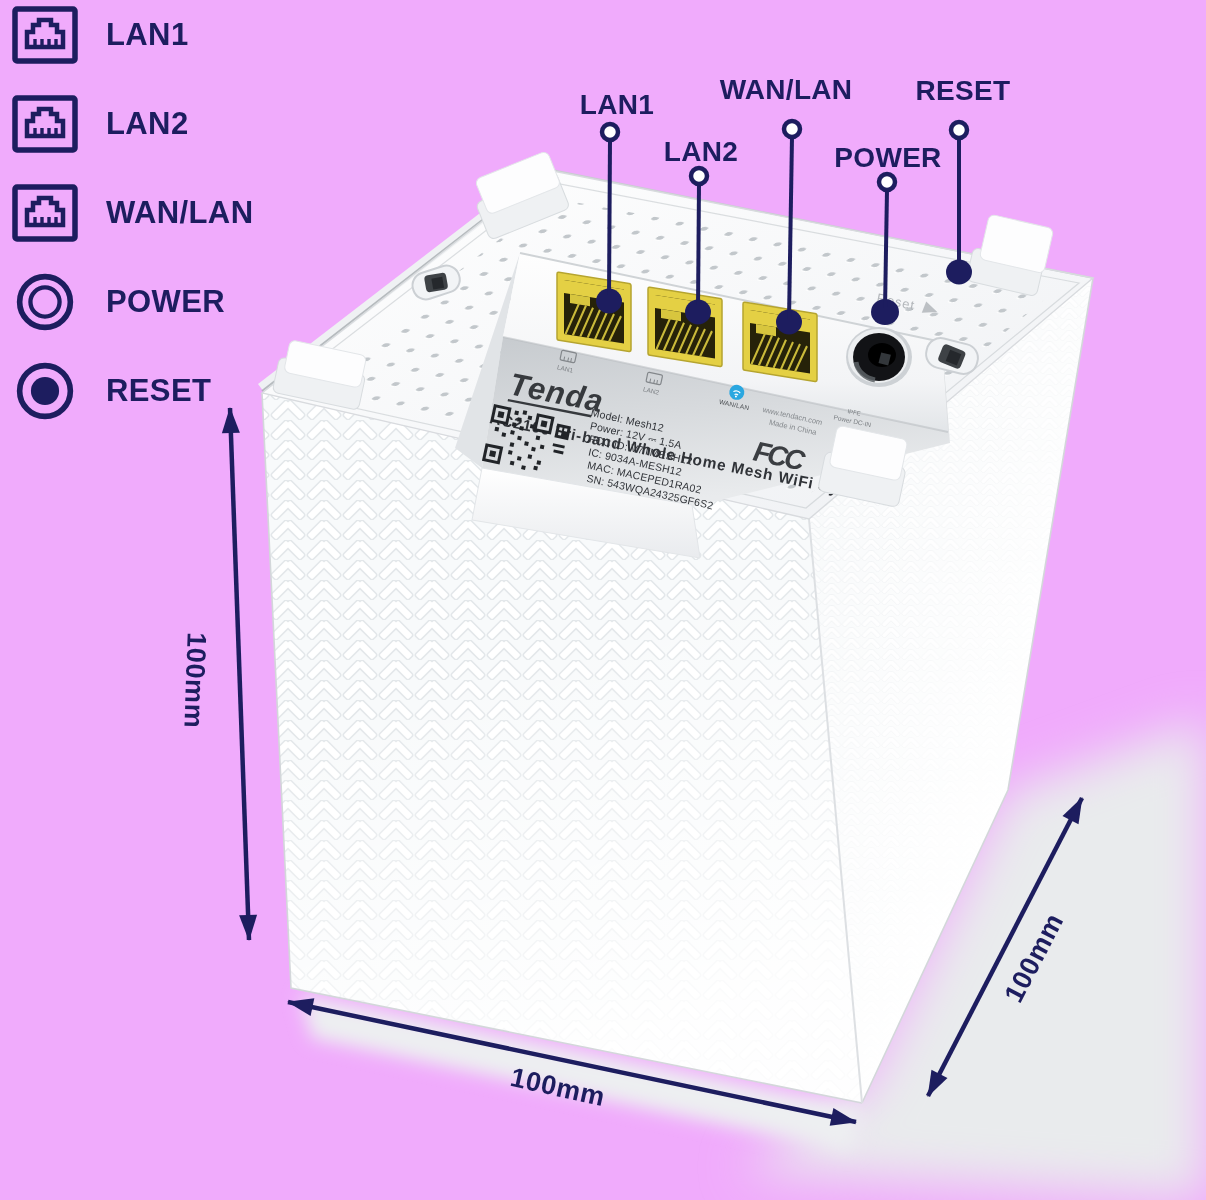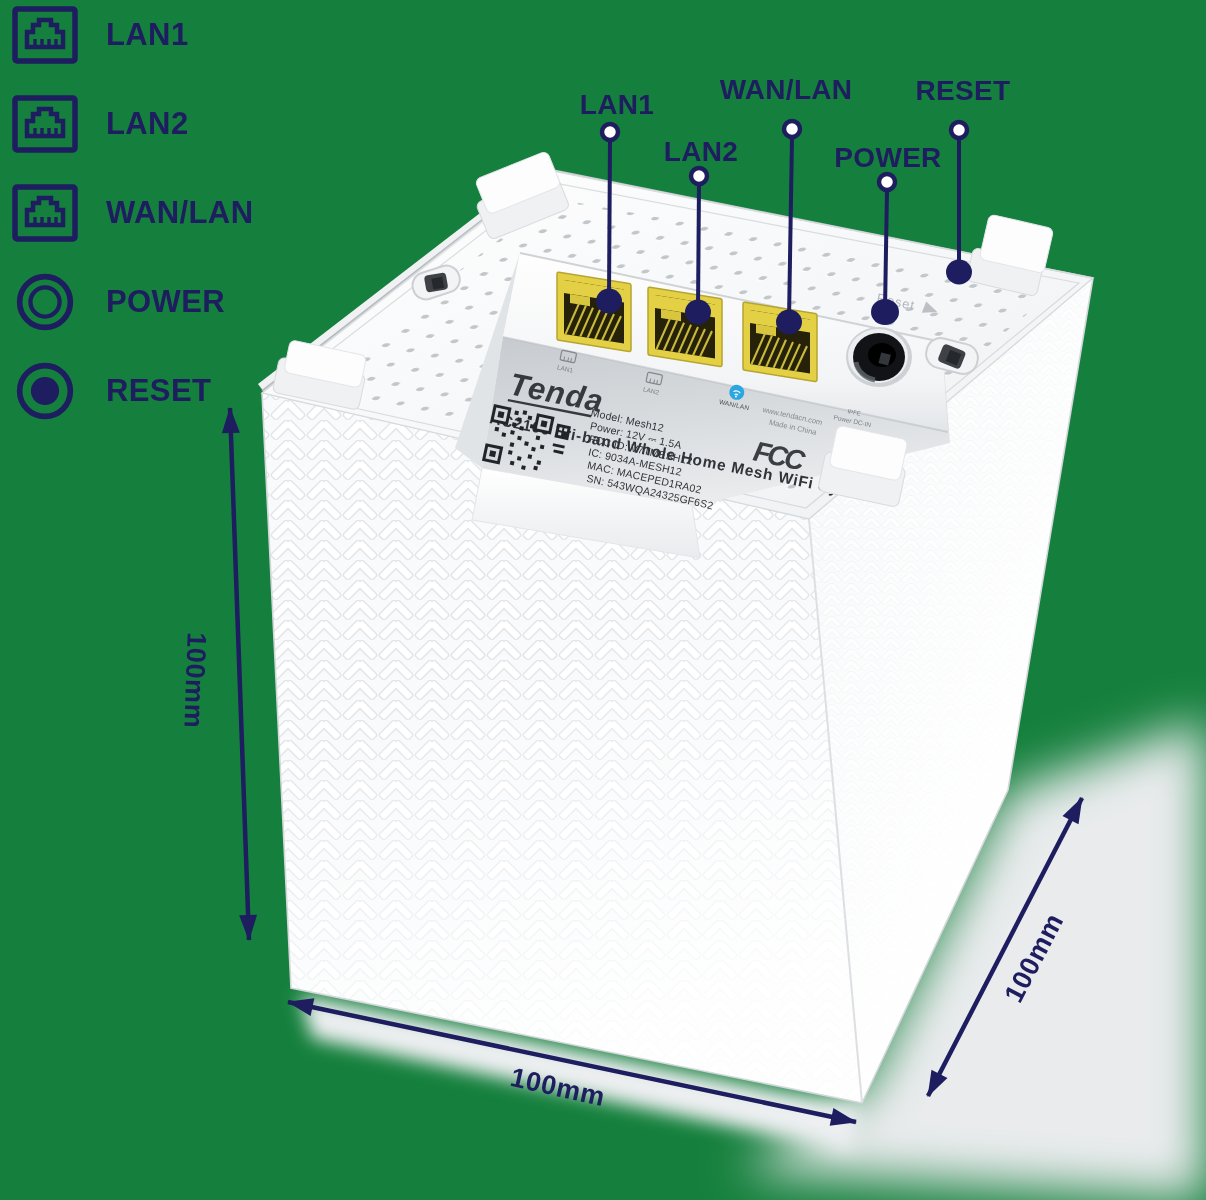--- a/index.html
+++ b/index.html
@@ -1,16 +1,16 @@
 <!DOCTYPE html>
 <html style="--navy: #1d1d5f; --port-yellow: #e4d044; --wan-blue: #2aa7e0; --label-text: #303338;"><head>
 <meta charset="utf-8">
 <style>
   html,body{margin:0;padding:0;background:#ffffff;}
-  .stage{position:relative;width:1206px;height:1200px;background:#15803d;overflow:hidden;
+  .stage{position:relative;width:1206px;height:1200px;background:#f0abfc;overflow:hidden;
          font-family:"Liberation Sans",sans-serif;}
   .stage svg{font-family:"Liberation Sans",sans-serif;}
   
   .legend{position:absolute;left:12px;top:4px;display:flex;flex-direction:column;gap:27px;
           color:var(--navy);z-index:3;}
   .legend-row{display:flex;align-items:center;gap:28px;}
   .licon{width:66px;height:62px;display:flex;align-items:center;justify-content:center;}
   .llabel{font-size:31px;font-weight:700;letter-spacing:0.4px;white-space:nowrap;}
   
   svg.scene{position:absolute;left:0;top:0;z-index:1;}

